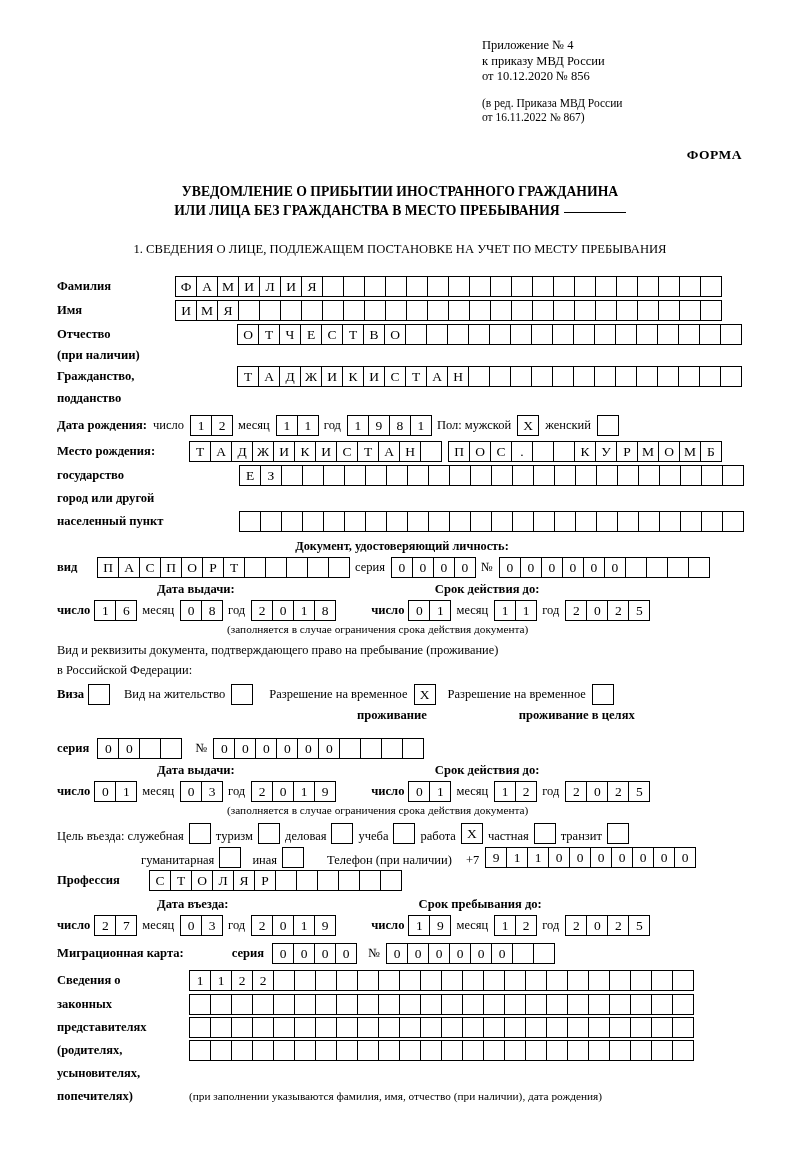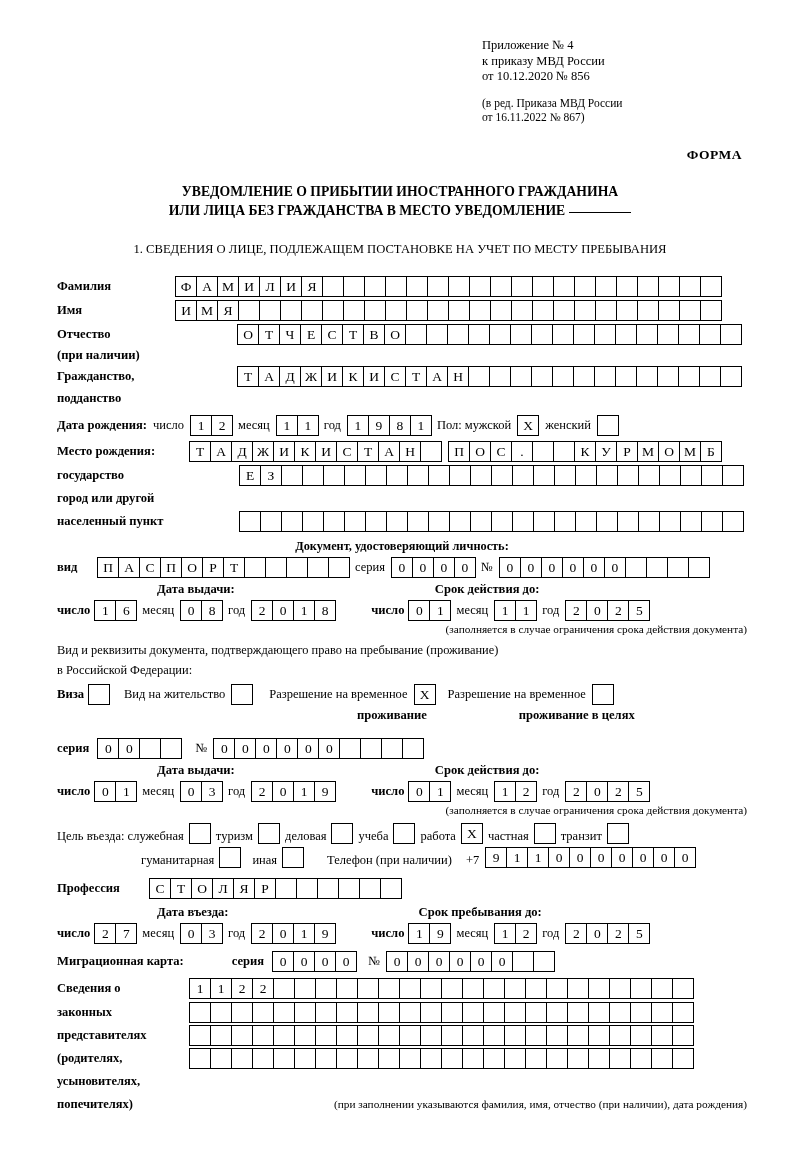--- a/index.html
+++ b/index.html
@@ -103,21 +103,21 @@
     text-align: center;
     font-size: 13.5px;
     line-height: 19px;
     font-family: "Liberation Serif", serif;
     background: #fff;
   }
   .gapb { width: 7px; }
 
   .note {
     font-size: 11.3px;
-    text-align: right;
+    text-align: left;
   }
 
   .inline-lbl { margin: 0 6px 0 6px; white-space: nowrap; }
 
   .leftcol {
     width: 118px;
     flex: 0 0 118px;
     font-size: 12.6px;
     line-height: 16px;
     font-weight: bold;
@@ -165,21 +165,21 @@
       <div>(в ред. Приказа МВД России</div>
       <div>от 16.11.2022 № 867)</div>
     </div>
   </div>
 
   <div class="forma">ФОРМА</div>
 
   <div class="title">
     <span>УВЕДОМЛЕНИЕ О ПРИБЫТИИ ИНОСТРАННОГО ГРАЖДАНИНА</span>
     <span class="line2">
-      <span>ИЛИ ЛИЦА БЕЗ ГРАЖДАНСТВА В МЕСТО УВЕДОМЛЕНИЕ</span><span class="blank"></span>
+      <span>ИЛИ ЛИЦА БЕЗ ГРАЖДАНСТВА В МЕСТО ПРЕБЫВАНИЯ</span><span class="blank"></span>
     </span>
   </div>
 
   <div class="section1">1. СВЕДЕНИЯ О ЛИЦЕ, ПОДЛЕЖАЩЕМ ПОСТАНОВКЕ НА УЧЕТ ПО МЕСТУ ПРЕБЫВАНИЯ</div>
 
   <div class="form">
 
     <div class="row">
       <div class="leftcol">Фамилия</div>
       <div class="boxes" id="surname-boxes">
@@ -649,21 +649,21 @@
           <div class="bx">0</div>
           <div class="bx">0</div>
           <div class="bx">0</div>
           <div class="bx">0</div>
           <div class="bx">0</div>
           <div class="bx">0</div>
           <div class="bx">0</div>
         </span>
     </div>
 
-    <div class="row" style="margin-top:9px">
+    <div class="row" style="margin-top:1px">
       <div class="leftcol" style="width:92px;flex:0 0 92px">Профессия</div>
       <div class="boxes" id="profession-boxes">
           <div class="bx">С</div>
           <div class="bx">Т</div>
           <div class="bx">О</div>
           <div class="bx">Л</div>
           <div class="bx">Я</div>
           <div class="bx">Р</div>
           <div class="bx"></div>
           <div class="bx"></div>

